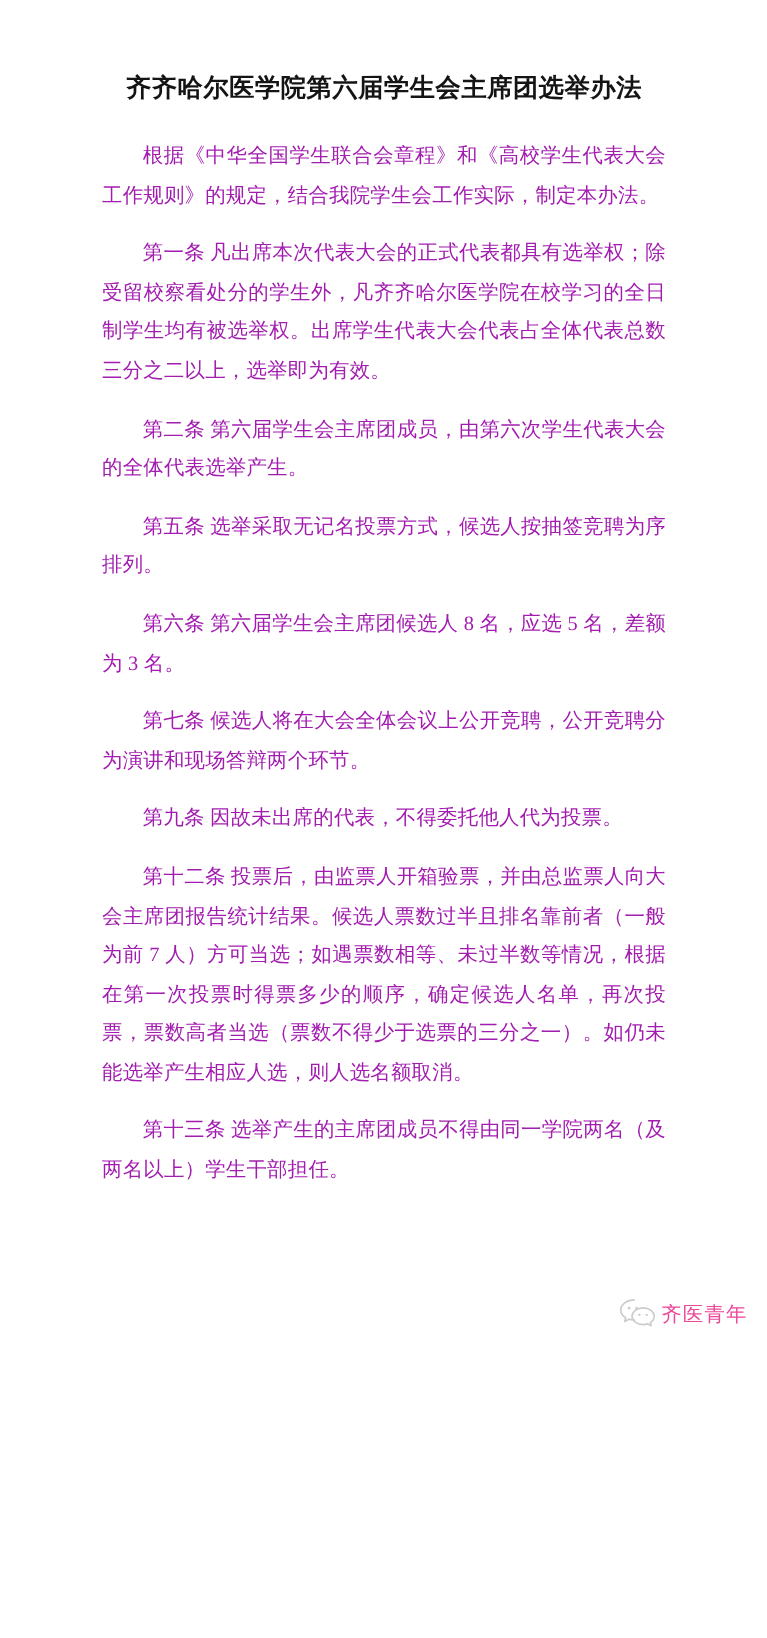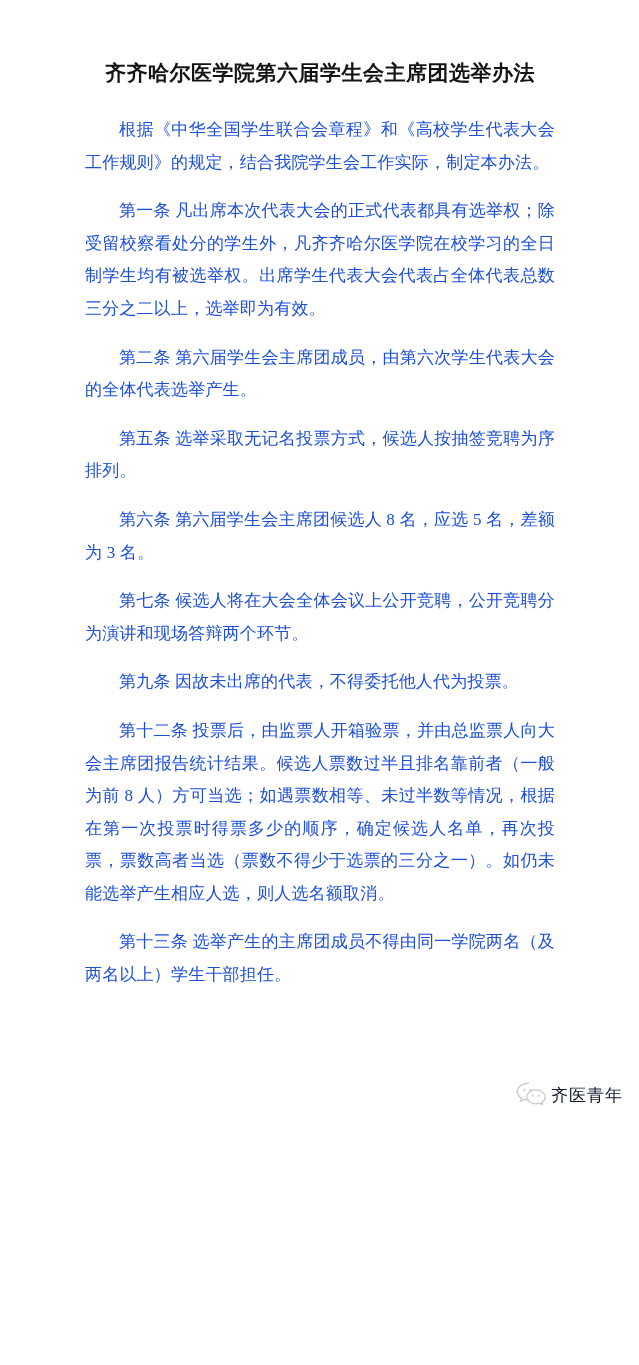--- a/index.html
+++ b/index.html
@@ -29,21 +29,21 @@
     color: #141414;
     margin-bottom: 26px;
   }
   .content p {
     font-size: 17px;
     line-height: 32.6px;
     text-indent: 2em;
     text-align: justify;
     letter-spacing: 0.2px;
     margin: 16px 0 1px 0;
-    color: #1d4ed8;
+    color: #a21caf;
   }
   .watermark {
     position: absolute;
     right: 16px;
     bottom: 12px;
     display: flex;
     align-items: center;
     gap: 3px;
     font-size: 17px;
     letter-spacing: 1px;
@@ -60,26 +60,26 @@
     <div class="doc-title">齐齐哈尔医学院第六届学生会主席团选举办法</div>
 
     <div class="content">
       <p>根据《中华全国学生联合会章程》和《高校学生代表大会工作规则》的规定，结合我院学生会工作实际，制定本办法。</p>
       <p>第一条 凡出席本次代表大会的正式代表都具有选举权；除受留校察看处分的学生外，凡齐齐哈尔医学院在校学习的全日制学生均有被选举权。出席学生代表大会代表占全体代表总数三分之二以上，选举即为有效。</p>
       <p>第二条 第六届学生会主席团成员，由第六次学生代表大会的全体代表选举产生。</p>
       <p>第五条 选举采取无记名投票方式，候选人按抽签竞聘为序排列。</p>
       <p>第六条 第六届学生会主席团候选人 8 名，应选 5 名，差额为 3 名。</p>
       <p>第七条 候选人将在大会全体会议上公开竞聘，公开竞聘分为演讲和现场答辩两个环节。</p>
       <p>第九条 因故未出席的代表，不得委托他人代为投票。</p>
-      <p>第十二条 投票后，由监票人开箱验票，并由总监票人向大会主席团报告统计结果。候选人票数过半且排名靠前者（一般为前 8 人）方可当选；如遇票数相等、未过半数等情况，根据在第一次投票时得票多少的顺序，确定候选人名单，再次投票，票数高者当选（票数不得少于选票的三分之一）。如仍未能选举产生相应人选，则人选名额取消。</p>
+      <p>第十二条 投票后，由监票人开箱验票，并由总监票人向大会主席团报告统计结果。候选人票数过半且排名靠前者（一般为前 7 人）方可当选；如遇票数相等、未过半数等情况，根据在第一次投票时得票多少的顺序，确定候选人名单，再次投票，票数高者当选（票数不得少于选票的三分之一）。如仍未能选举产生相应人选，则人选名额取消。</p>
       <p>第十三条 选举产生的主席团成员不得由同一学院两名（及两名以上）学生干部担任。</p>
     </div>
   </div>
 
-  <div class="watermark" style="color: #0f172a;">
+  <div class="watermark" style="color: #ec4899;">
     <span style="display:inline-flex;">
       <svg width="33" height="26" viewBox="0 0 33 26" aria-hidden="true">
         <g fill="none" stroke="#cccccc" stroke-width="1.4" stroke-linecap="round" stroke-linejoin="round">
           <path d="M13.5 2.2 C7.3 2.2 2.3 6 2.3 10.6 C2.3 13.3 3.9 15.6 6.4 17.1 L5.5 20.2 L9.1 18.3 C10.2 18.7 11.4 18.9 12.6 18.9 C12.9 18.9 13.2 18.9 13.5 18.85"></path>
           <path d="M20.9 8.9 C26 8.9 30.2 12 30.2 15.9 C30.2 18.1 28.9 20 26.9 21.2 L27.6 23.7 L24.6 22.2 C23.5 22.6 22.2 22.8 20.9 22.8 C15.8 22.8 11.7 19.7 11.7 15.9 C11.7 12 15.8 8.9 20.9 8.9 Z"></path>
         </g>
         <circle cx="9.3" cy="9.2" r="1.15" fill="#cccccc"></circle>
         <circle cx="15.6" cy="9.2" r="1.15" fill="#cccccc"></circle>
         <circle cx="17.8" cy="14.7" r="1.0" fill="#cccccc"></circle>
         <circle cx="23.9" cy="14.7" r="1.0" fill="#cccccc"></circle>

